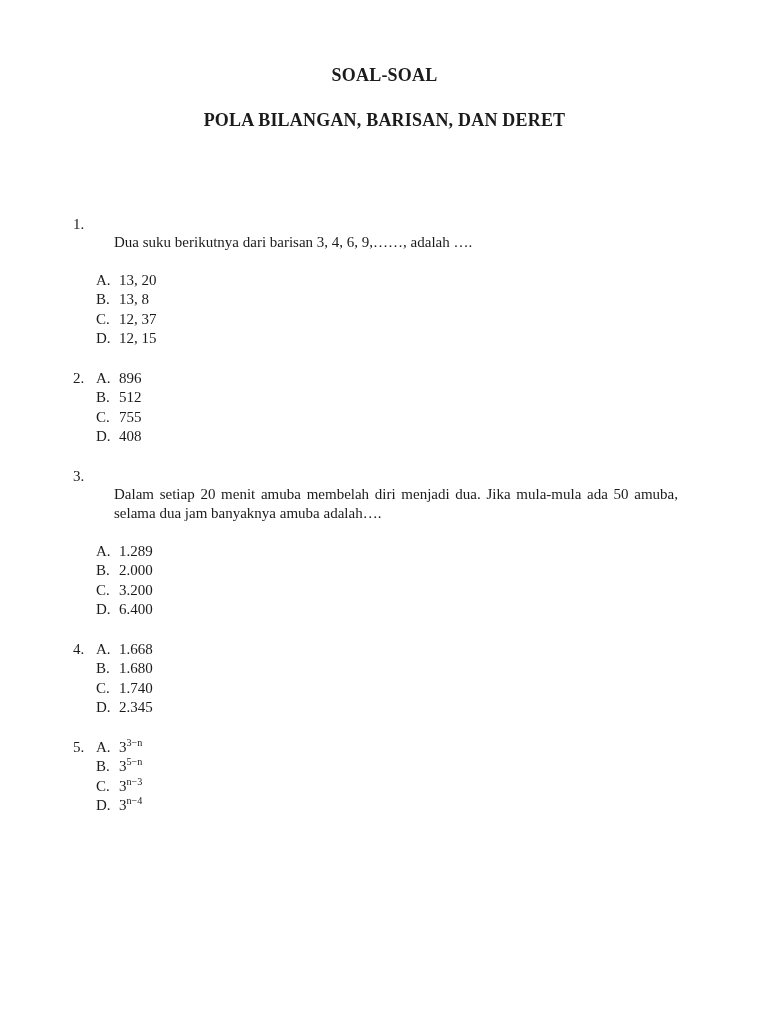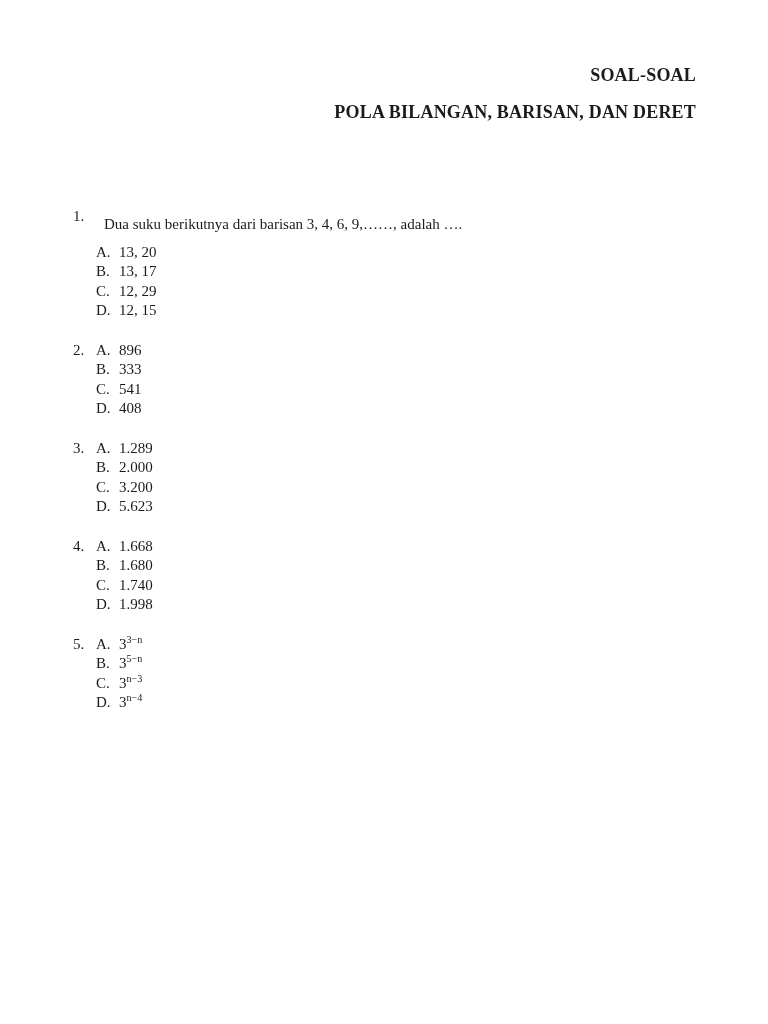--- a/index.html
+++ b/index.html
@@ -16,48 +16,48 @@
   }
   .page {
     box-sizing: border-box;
     width: 768px;
     height: 1024px;
     padding: 64px 72px 0 73px;
     background: #ffffff;
   }
   .doc-title,
   .doc-subtitle {
-    text-align: right;
+    text-align: center;
     font-weight: bold;
     font-size: 18px;
     line-height: 1.25;
     letter-spacing: 0.2px;
     margin: 0;
   }
   .doc-subtitle {
-    margin-top: 14px;
+    margin-top: 22px;
   }
   .questions {
     margin-top: 84px;
   }
   .question {
     display: grid;
     grid-template-columns: 23px 1fr;
     font-size: 15px;
     line-height: 1.3;
     margin-bottom: 20px;
   }
   .q-num {
     white-space: nowrap;
   }
   .q-body {
     min-width: 0;
   }
   .q-text {
-    margin: 8px;
+    margin: 18px;
     text-align: justify;
   }
   .q-text span { white-space: pre-wrap; }
   .options {
     margin: 0;
   }
   .option {
     display: grid;
     grid-template-columns: 23px 1fr;
   }
@@ -84,26 +84,26 @@
     <div class="q-body">
       <p class="q-text"><span>Dua suku berikutnya dari barisan 3, 4, 6, 9,……, adalah ….</span></p>
       <div class="options">
   <div class="option">
     <span class="opt-label">A.</span>
     <span class="opt-text"><span>13, 20</span></span>
   </div>
 
   <div class="option">
     <span class="opt-label">B.</span>
-    <span class="opt-text"><span>13, 17</span></span>
-  </div>
-
-  <div class="option">
-    <span class="opt-label">C.</span>
-    <span class="opt-text"><span>12, 29</span></span>
+    <span class="opt-text"><span>13, 8</span></span>
+  </div>
+
+  <div class="option">
+    <span class="opt-label">C.</span>
+    <span class="opt-text"><span>12, 37</span></span>
   </div>
 
   <div class="option">
     <span class="opt-label">D.</span>
     <span class="opt-text"><span>12, 15</span></span>
   </div>
 </div>
     </div>
   </div>
 
@@ -111,58 +111,59 @@
     <div class="q-num">2.</div>
     <div class="q-body">
       <div class="options">
   <div class="option">
     <span class="opt-label">A.</span>
     <span class="opt-text"><span>896</span></span>
   </div>
 
   <div class="option">
     <span class="opt-label">B.</span>
-    <span class="opt-text"><span>333</span></span>
-  </div>
-
-  <div class="option">
-    <span class="opt-label">C.</span>
-    <span class="opt-text"><span>541</span></span>
+    <span class="opt-text"><span>512</span></span>
+  </div>
+
+  <div class="option">
+    <span class="opt-label">C.</span>
+    <span class="opt-text"><span>755</span></span>
   </div>
 
   <div class="option">
     <span class="opt-label">D.</span>
     <span class="opt-text"><span>408</span></span>
   </div>
 </div>
     </div>
   </div>
 
   <div class="question">
     <div class="q-num">3.</div>
     <div class="q-body">
+      <p class="q-text"><span>Dalam setiap 20 menit amuba membelah diri menjadi dua. Jika mula-mula ada 50 amuba, selama dua jam banyaknya amuba adalah….</span></p>
       <div class="options">
   <div class="option">
     <span class="opt-label">A.</span>
     <span class="opt-text"><span>1.289</span></span>
   </div>
 
   <div class="option">
     <span class="opt-label">B.</span>
     <span class="opt-text"><span>2.000</span></span>
   </div>
 
   <div class="option">
     <span class="opt-label">C.</span>
     <span class="opt-text"><span>3.200</span></span>
   </div>
 
   <div class="option">
     <span class="opt-label">D.</span>
-    <span class="opt-text"><span>5.623</span></span>
+    <span class="opt-text"><span>6.400</span></span>
   </div>
 </div>
     </div>
   </div>
 
   <div class="question">
     <div class="q-num">4.</div>
     <div class="q-body">
       <div class="options">
   <div class="option">
@@ -175,21 +176,21 @@
     <span class="opt-text"><span>1.680</span></span>
   </div>
 
   <div class="option">
     <span class="opt-label">C.</span>
     <span class="opt-text"><span>1.740</span></span>
   </div>
 
   <div class="option">
     <span class="opt-label">D.</span>
-    <span class="opt-text"><span>1.998</span></span>
+    <span class="opt-text"><span>2.345</span></span>
   </div>
 </div>
     </div>
   </div>
 
   <div class="question">
     <div class="q-num">5.</div>
     <div class="q-body">
       <div class="options">
   <div class="option">

